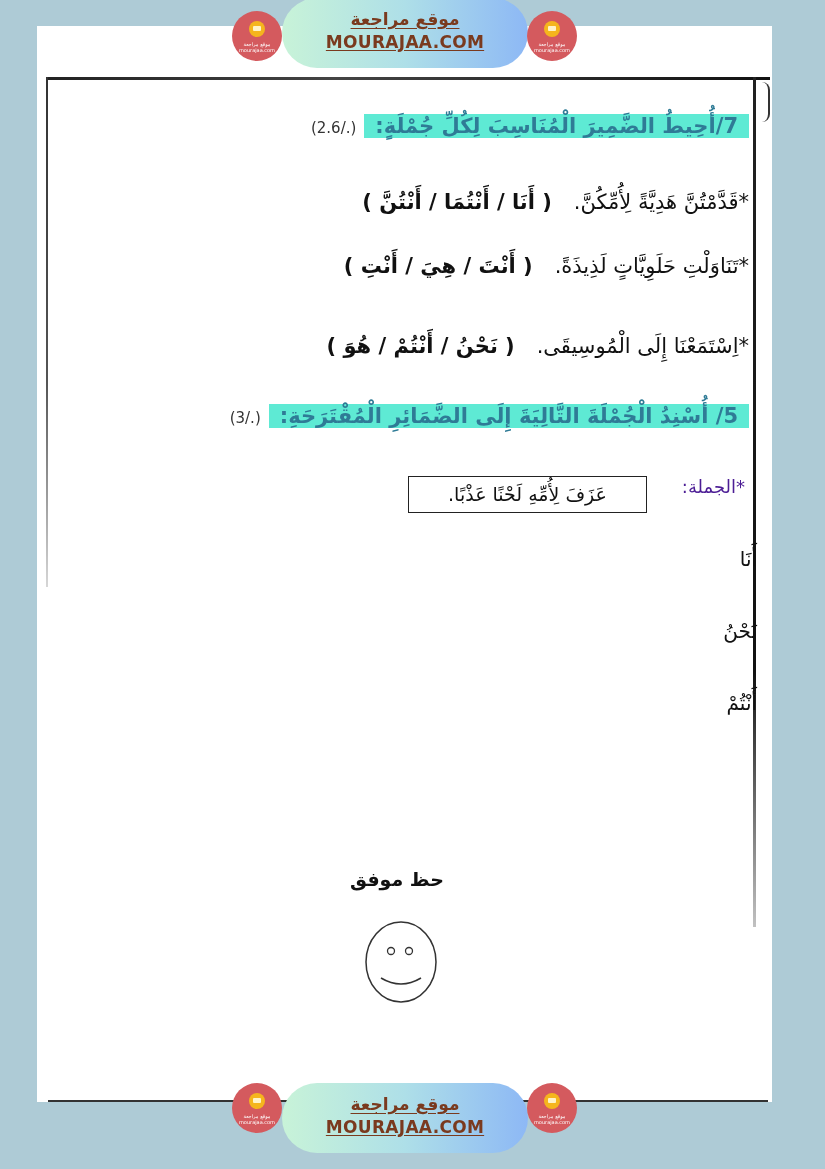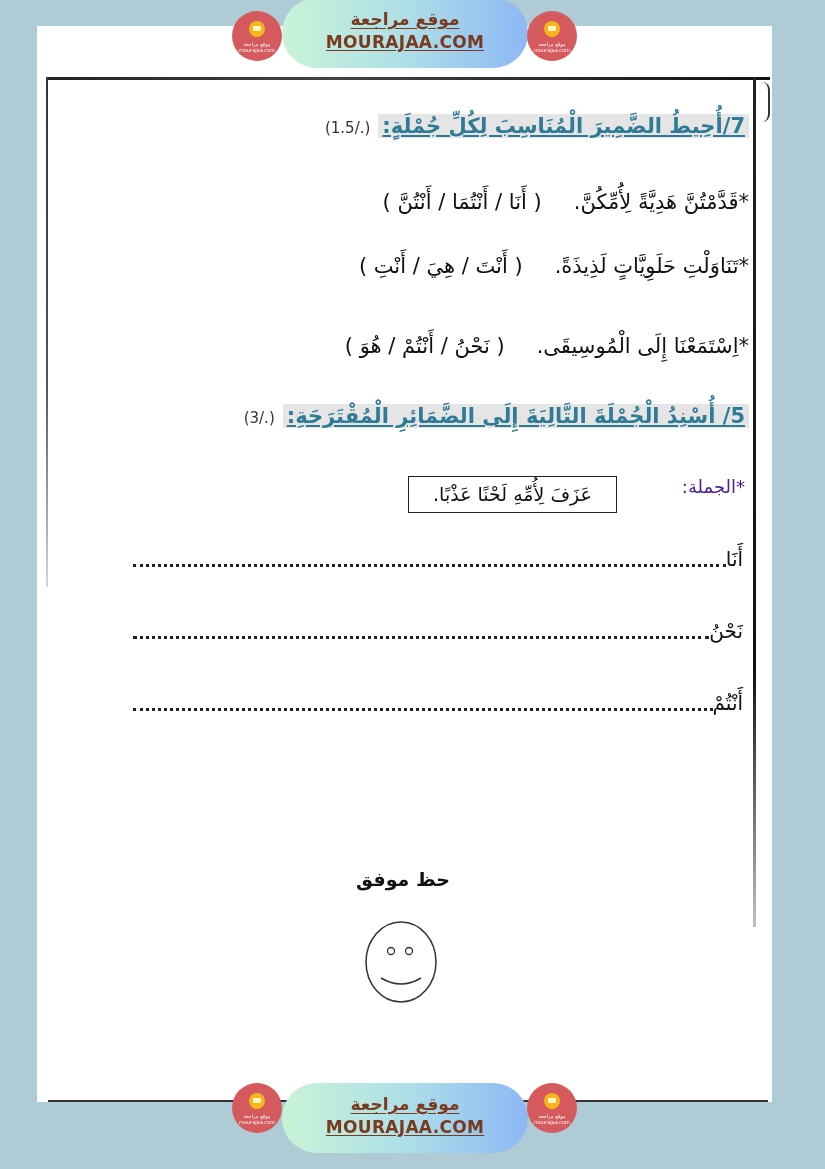--- a/index.html
+++ b/index.html
@@ -96,58 +96,58 @@
   .logo.br { left: 527px; top: 1083px; }
   .q-head {
     position: absolute;
     right: 76px;
     font-size: 21px;
     font-weight: bold;
     color: #2f7b96;
     direction: rtl;
     white-space: nowrap;
   }
-  .q-head .hl { background: #e5e5e5; padding: 0 4px; text-decoration: underline; }
+  .q-head .hl { background: #5eead4; padding: 0 11px; }
   .q-head .mark { color: #333; font-weight: normal; font-size: 15px; margin-right: 8px; }
   .sentence {
     position: absolute;
     right: 76px;
     font-size: 21px;
     color: #111;
     direction: rtl;
     white-space: nowrap;
   }
-  .sentence .opts { margin-right: 32px; }
+  .sentence .opts { margin-right: 22px; font-weight: bold; }
   .jumla-label {
     position: absolute; right: 80px; top: 476px;
     font-size: 18px; color: #4c1d95; direction: rtl;
   }
   .jumla-box {
     position: absolute; left: 408px; top: 476px;
-    width: 209px; height: 37px;
+    width: 239px; height: 37px;
     border: 1.5px solid #222;
     font-size: 19px; text-align: center;
     direction: rtl; line-height: 34px; color: #111;
   }
   .answer-row {
-    position: absolute; left: 133px; width: 610px; height: 26px;
-    display: flex; direction: rtl; align-items: flex-end;
+    position: absolute; left: 147px; width: 610px; height: 26px;
+    display: flex; direction: rtl; align-items: flex-start; flex-direction: column;
   }
   .answer-row .pr {
     font-size: 20px; color: #111; white-space: nowrap; line-height: 26px;
   }
   .answer-row .dots {
     flex: 1;
     border-bottom: 3px dotted #222;
     margin-bottom: 5px;
     margin-left: 0;
   }
   .goodluck {
     position: absolute; left: 350px; top: 868px; width: 100px;
-    font-size: 19px; font-weight: bold; text-align: right; direction: rtl; color: #111;
+    font-size: 19px; font-weight: bold; text-align: left; direction: rtl; color: #111;
   }
   .smiley {
     position: absolute; left: 364px; top: 920px;
     width: 74px; height: 84px;
   }
 </style>
 </head>
 <body>
 
 <div class="paper"></div>
@@ -169,21 +169,21 @@
   <span class="en">MOURAJAA.COM</span>
 </div>
 <div class="logo tr">
   <div class="book"></div>
   <div class="cap">
     <span>موقع مراجعة</span><br><span>mourajaa.com</span>
   </div>
 </div>
 
 <div class="q-head" style="top:114px;">
-  <span class="hl">7/أُحِيطُ الضَّمِيرَ الْمُنَاسِبَ لِكُلِّ جُمْلَةٍ:</span><span class="mark">(./1.5)</span>
+  <span class="hl">7/أُحِيطُ الضَّمِيرَ الْمُنَاسِبَ لِكُلِّ جُمْلَةٍ:</span><span class="mark">(./2.6)</span>
 </div>
 
 <div class="sentence" style="top:190px;">
   <span>*قَدَّمْتُنَّ هَدِيَّةً لِأُمِّكُنَّ.</span><span class="opts">( أَنَا / أَنْتُمَا / أَنْتُنَّ )</span>
 </div>
 <div class="sentence" style="top:254px;">
   <span>*تَنَاوَلْتِ حَلَوِيَّاتٍ لَذِيذَةً.</span><span class="opts">( أَنْتَ / هِيَ / أَنْتِ )</span>
 </div>
 <div class="sentence" style="top:334px;">
   <span>*اِسْتَمَعْنَا إِلَى الْمُوسِيقَى.</span><span class="opts">( نَحْنُ / أَنْتُمْ / هُوَ )</span>

